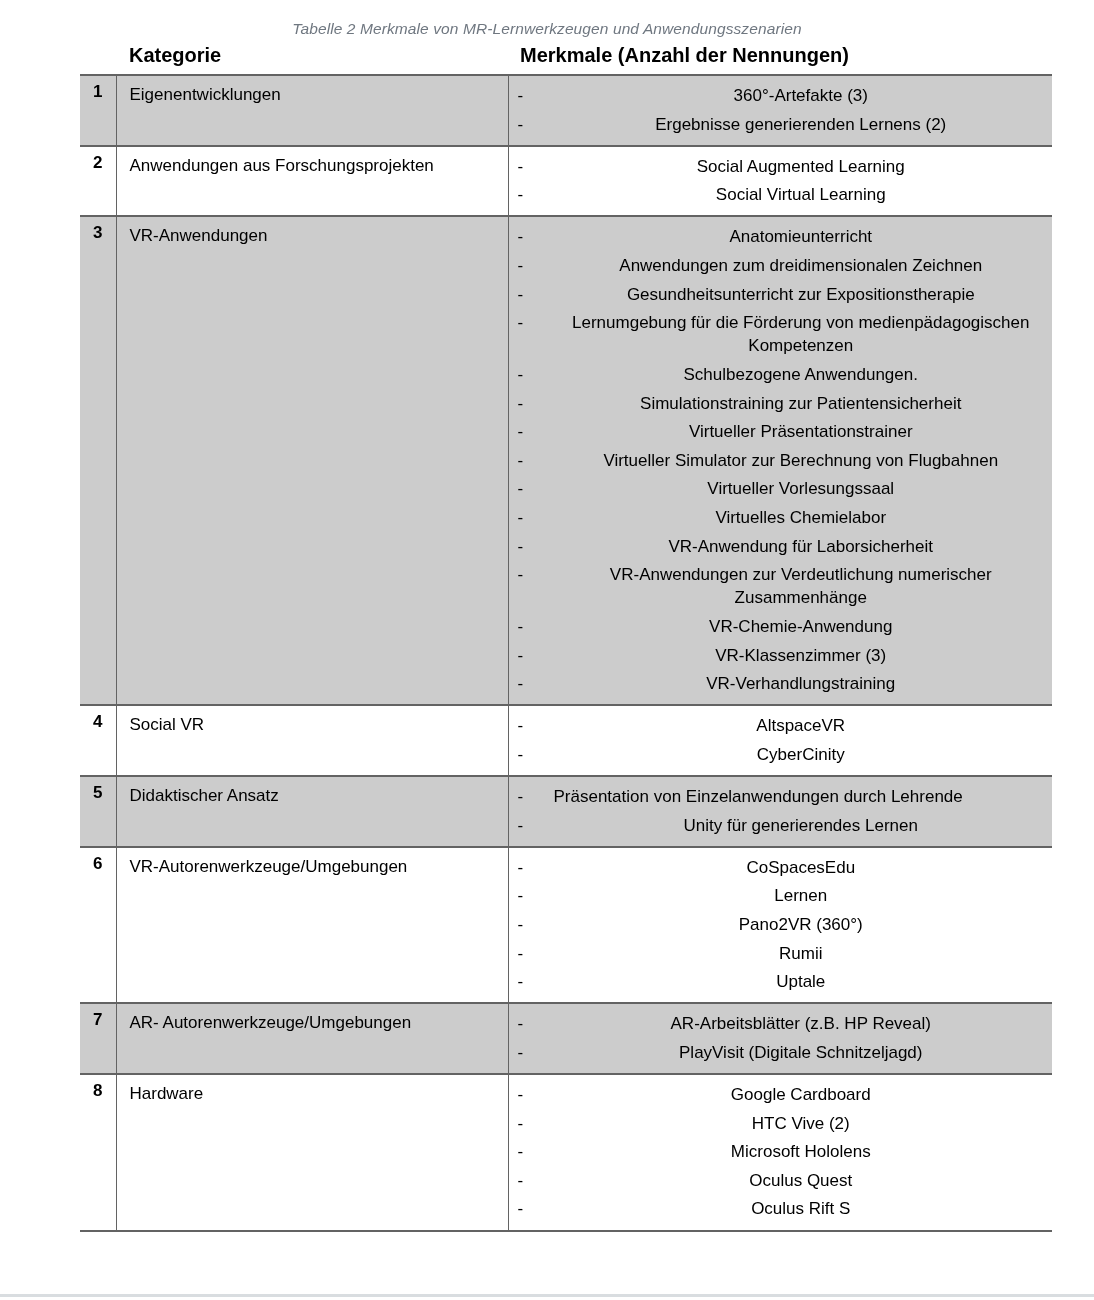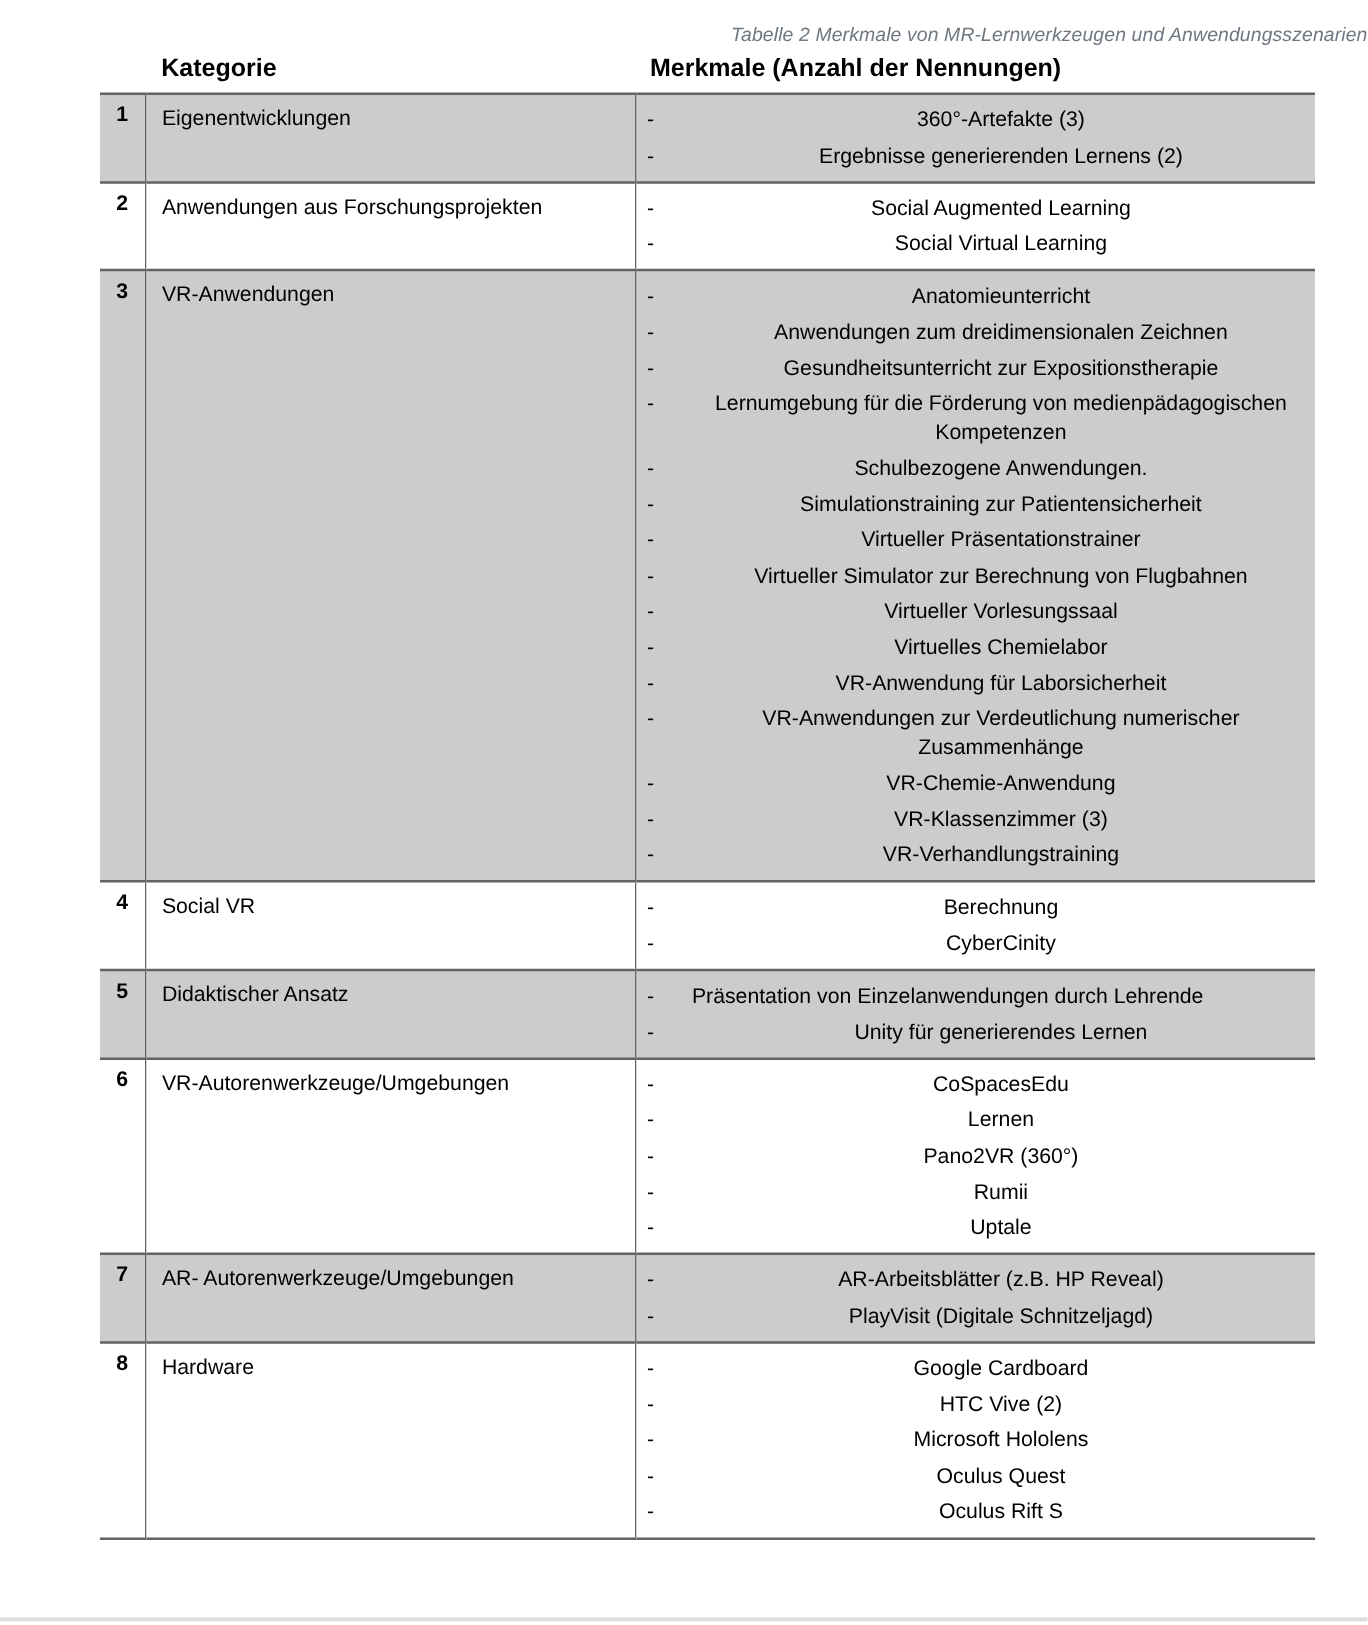--- a/index.html
+++ b/index.html
@@ -21,21 +21,21 @@
     height: 1300px;
     box-sizing: border-box;
   }
 
   
   .caption {
     position: absolute;
     left: 0;
     top: 20px;
     width: 1094px;
-    text-align: right;
+    text-align: center;
     font-style: italic;
     font-size: 15.5px;
     color: #6f7780;
     letter-spacing: 0.1px;
     white-space: nowrap;
   }
 
   
   .table-wrap {
     position: absolute;
@@ -280,21 +280,21 @@
           </tr>
           <tr>
             <td class="num">4</td>
             <td class="cat">
               <span class="cat-text">Social VR</span>
             </td>
             <td class="feat">
               <ul class="feat-list">
                 <li>
                   <span class="dash">-</span>
-                  <span class="txt">Berechnung</span>
+                  <span class="txt">AltspaceVR</span>
                 </li>
                 <li>
                   <span class="dash">-</span>
                   <span class="txt">CyberCinity</span>
                 </li>
               </ul>
             </td>
           </tr>
           <tr class="shaded">
             <td class="num">5</td>

